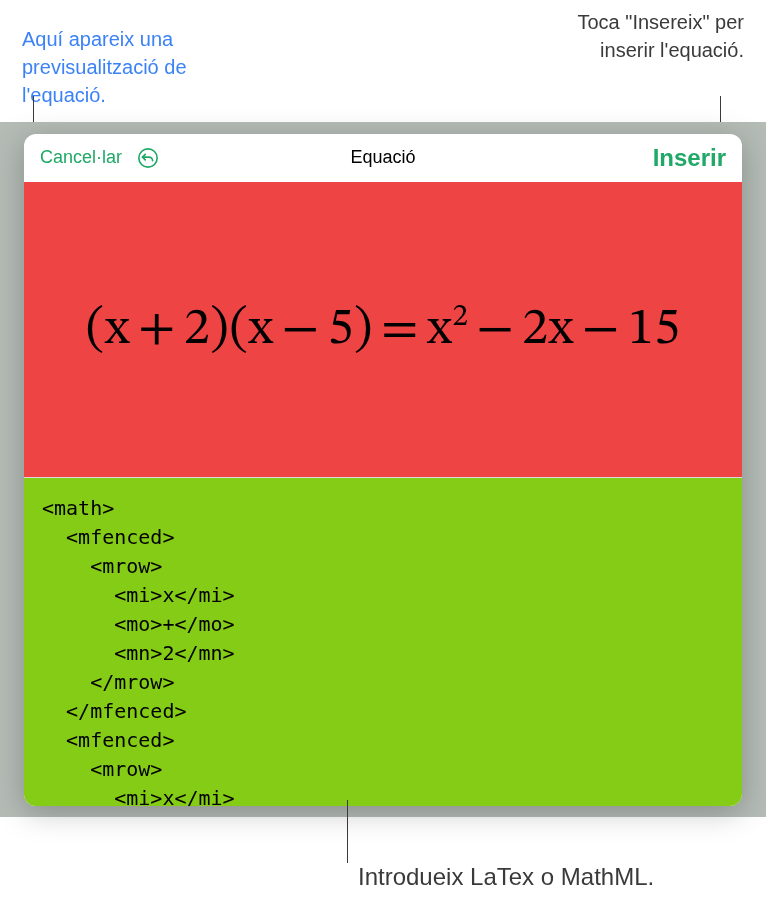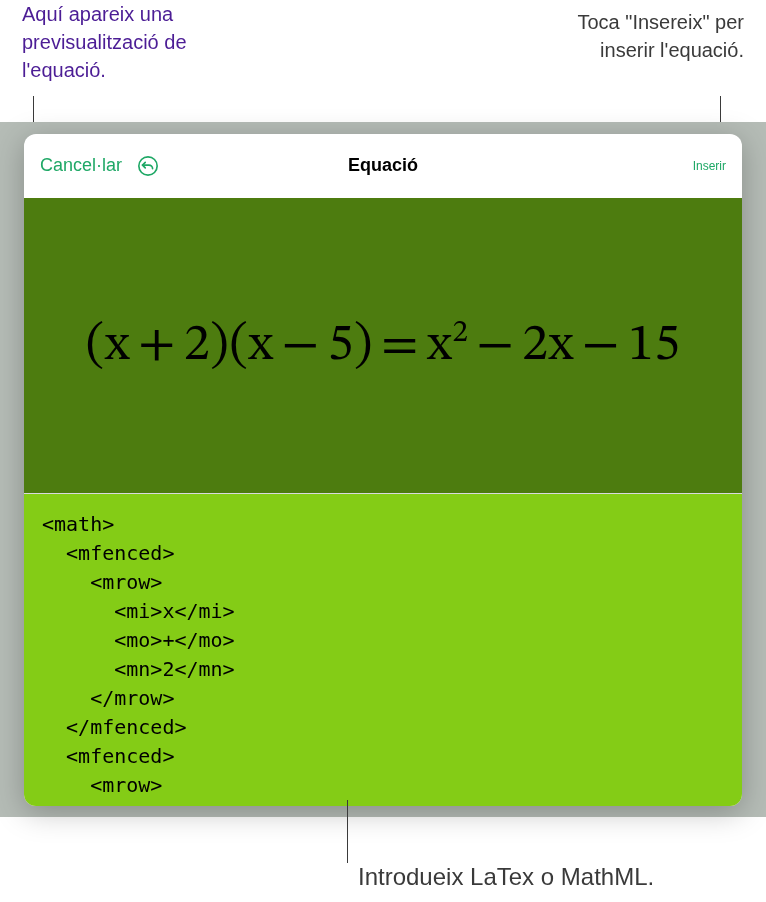--- a/index.html
+++ b/index.html
@@ -9,24 +9,24 @@
     }
     body {
       font-family: -apple-system, BlinkMacSystemFont, "Helvetica Neue", sans-serif;
       background: #ffffff;
       width: 766px;
       height: 902px;
       position: relative;
     }
     .callout-top-left {
       position: absolute;
-      top: 0;
+      top: 25px;
       left: 22px;
       font-size: 20px;
-      color: #4c1d95;
+      color: #3b82f6;
       line-height: 1.4;
       max-width: 200px;
     }
     .callout-top-right {
       position: absolute;
       top: 8px;
       right: 22px;
       font-size: 20px;
       color: #3a3a3a;
       line-height: 1.4;
@@ -85,21 +85,21 @@
       box-shadow: 0 6px 30px rgba(0,0,0,0.25);
       display: flex;
       flex-direction: column;
       overflow: hidden;
     }
     .modal-header {
       display: flex;
       align-items: center;
       justify-content: space-between;
       padding: 12px 16px;
-      height: 64px;
+      height: 48px;
     }
     .header-left {
       display: flex;
       align-items: center;
       gap: 14px;
     }
     .cancel-btn {
       color: #1fa866;
       font-size: 18px;
       background: none;
@@ -116,36 +116,36 @@
       border: none;
       cursor: pointer;
       color: #1fa866;
     }
     .undo-btn svg {
       width: 22px;
       height: 22px;
     }
     .modal-title {
       font-size: 18px;
-      font-weight: 700;
+      font-weight: 400;
       color: #000;
       position: absolute;
       left: 50%;
       transform: translateX(-50%);
     }
     .insert-btn {
       color: #1fa866;
-      font-size: 12px;
-      font-weight: 400;
+      font-size: 24px;
+      font-weight: 700;
       background: none;
       border: none;
       cursor: pointer;
     }
     .preview-area {
-      background: #4d7c0f;
+      background: #ef4444;
       flex: 0 0 295px;
       display: flex;
       align-items: center;
       justify-content: center;
       padding: 0 18px;
     }
     .equation-preview {
       font-family: "STIX Two Math", "Cambria Math", "Times New Roman", serif;
       font-size: 52px;
       color: #000;

